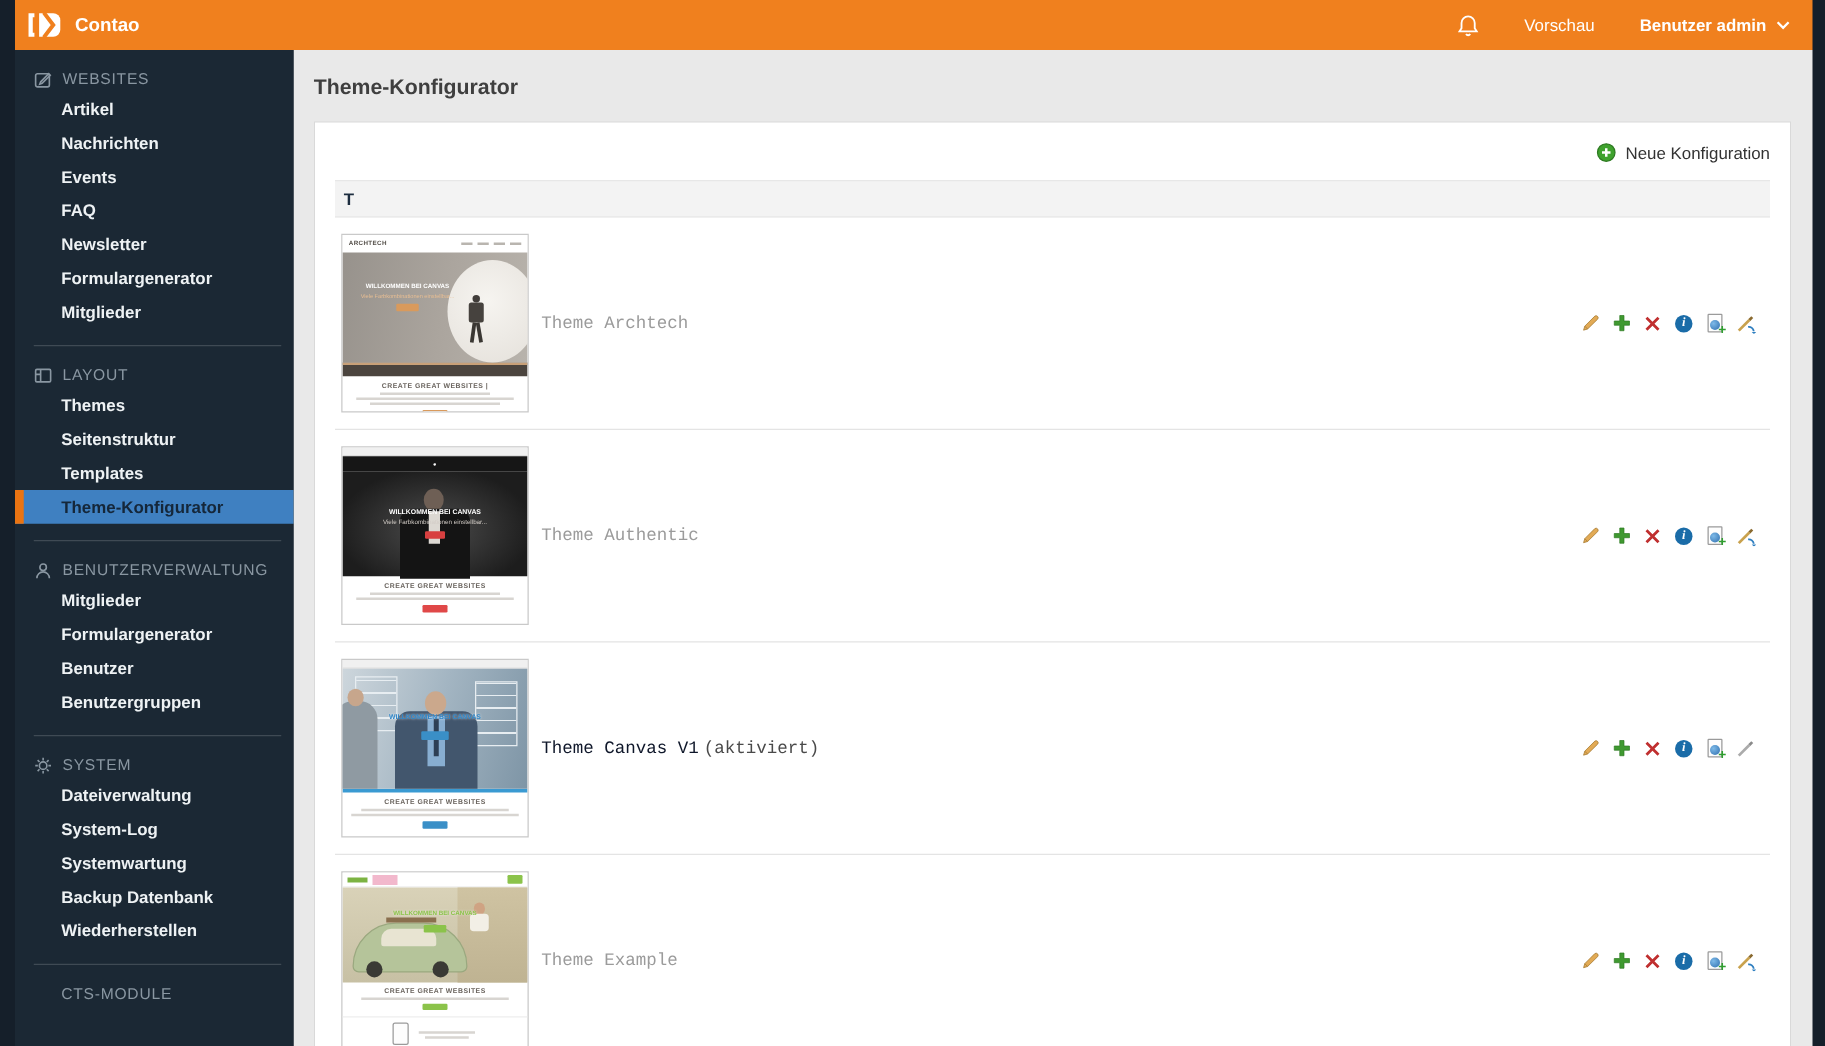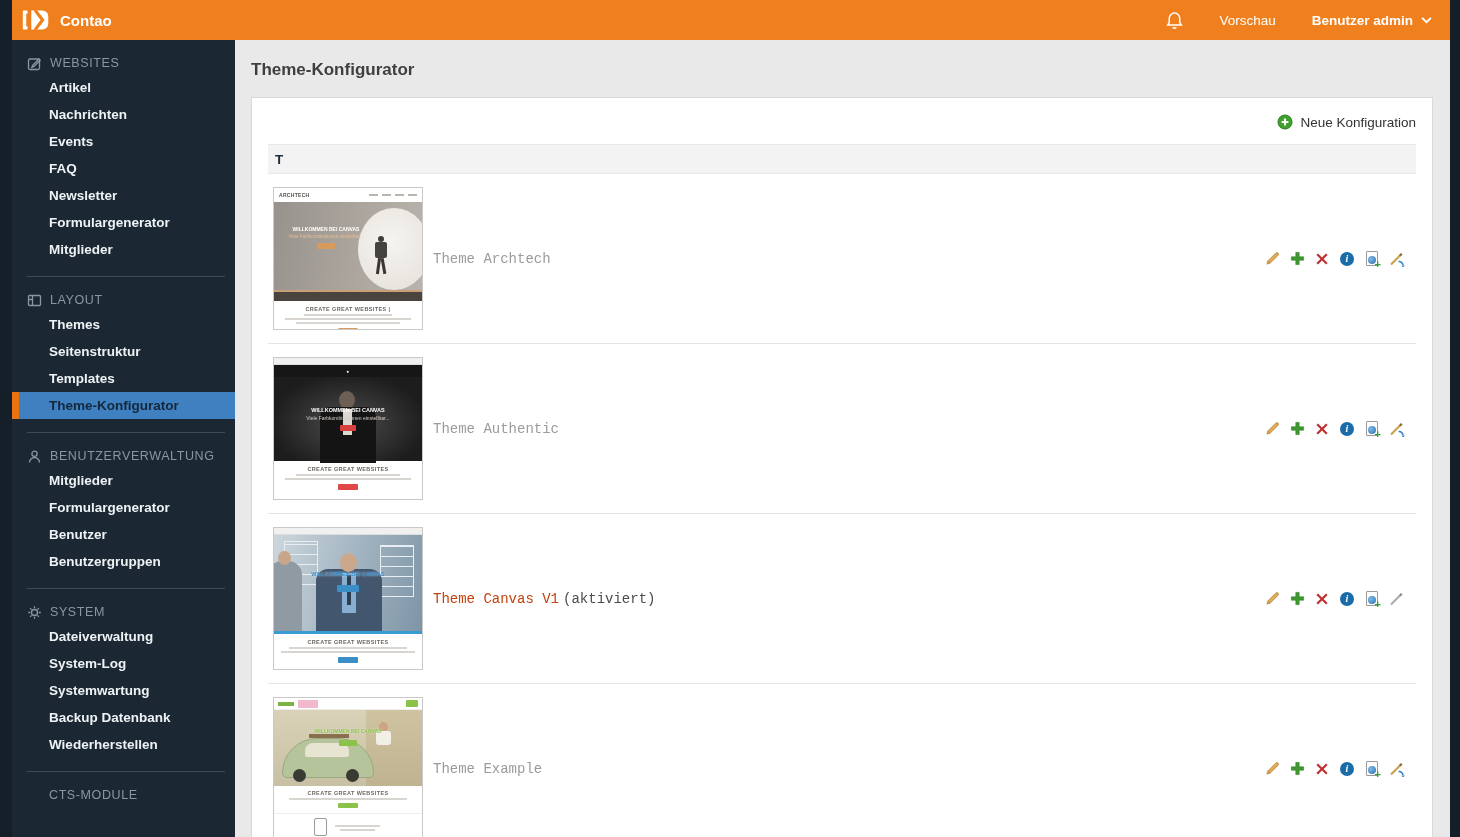--- a/index.html
+++ b/index.html
@@ -31,21 +31,21 @@
   
   .main{position:absolute;left:235px;top:40px;right:10px;bottom:0;background:#e9e9e9;overflow:hidden;}
   .page-title{margin:20px 0 0 16px;font-size:17px;font-weight:700;color:#3f3f3f;}
   .panel{margin:17px 17px 0 16px;background:#fff;border:1px solid #d9d9d9;padding:14px 16px 30px 16px;}
   .panel-head{display:flex;justify-content:flex-end;align-items:center;height:20px;margin-bottom:12px;}
   .new-config{display:flex;align-items:center;gap:7px;font-size:13.5px;color:#333;cursor:pointer;}
   .group-band{background:#f3f3f3;border-top:1px solid #e7e7e7;border-bottom:1px solid #e7e7e7;
               height:30px;line-height:30px;padding-left:7px;font-size:13.5px;font-weight:600;color:#1d2d3f;}
   .theme-row{display:flex;align-items:center;padding:13px 5px;border-bottom:1px solid #e4e4e4;}
   .row-label{margin-left:10px;font-size:14px;color:#9b9b9b;font-family:Liberation Mono, monospace;}
-  .row-label .link{color:#c2410c;cursor:pointer;}
+  .row-label .link{color:#0f172a;cursor:pointer;}
   .suffix{color:#4a4a4a;margin-left:4px;}
   .suffix:empty{display:none;}
   .row-actions{margin-left:auto;display:flex;align-items:center;gap:9px;padding-right:6px;}
   .act{display:flex;align-items:center;justify-content:center;width:16px;height:16px;cursor:pointer;}
   .icon-info{width:14px;height:14px;border-radius:50%;background:#1a6ca8;color:#fff;
              font:italic 700 10px "Liberation Serif",serif;display:flex;align-items:center;justify-content:center;}
   .icon-import{position:relative;width:12px;height:15px;background:#fdfdfd;border:1px solid #9a9a9a;border-radius:1px;}
   .icon-import .globe{position:absolute;left:1px;top:4px;width:8px;height:8px;border-radius:50%;
              background:radial-gradient(circle at 35% 35%,#7db9e8,#2f6fae);}
   .icon-import .iplus{position:absolute;right:-4px;bottom:-5px;color:#2f9e2f;font-weight:900;font-size:11px;line-height:11px;}

